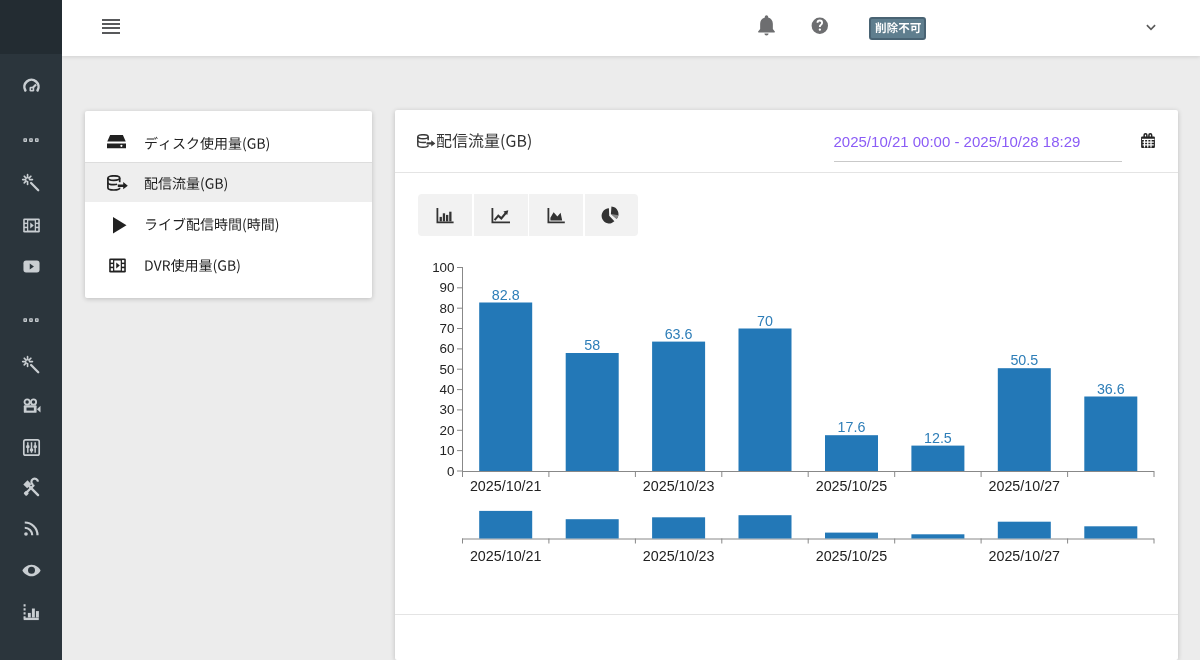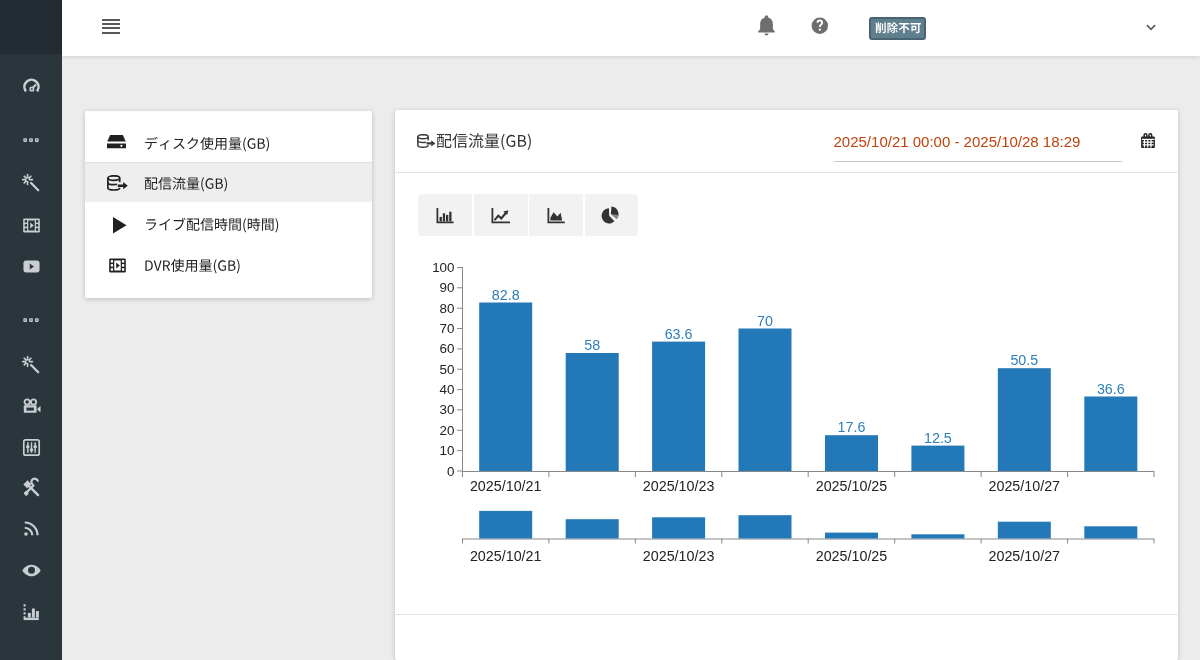--- a/index.html
+++ b/index.html
@@ -182,21 +182,21 @@
       <path d="M0.9 7.4 c0 1.3 2.6 2.3 5.9 2.3 c1.2 0 2.4-.1 3.3-.4"></path>
     </g>
     <path fill="#fff" d="M9.5 8.2 h6 v-2.2 l5.5 4.3 -5.5 4.3 v-2.2 h-6 Z" opacity="0"></path>
     <path fill="#3a3a3a" d="M10.8 9.4 h5.4 v-2.3 l4.6 3.6 -4.6 3.6 v-2.3 h-5.4 Z"></path>
   </svg>
 <svg style="position:absolute;left:435.5px;top:130.4px" width="96.4" height="23.2">
     <g transform="translate(0,16.80) scale(0.016000)">
       <path fill="#333333" d="M554 -795V-723H858V-480H557V-46C557 46 585 70 678 70C697 70 825 70 846 70C937 70 959 24 968 -139C947 -144 916 -158 898 -171C893 -27 886 -1 841 -1C813 -1 707 -1 686 -1C640 -1 631 -8 631 -46V-408H858V-340H930V-795ZM143 -158H420V-54H143ZM143 -214V-553H211V-474C211 -420 201 -355 143 -304C153 -298 169 -283 176 -274C239 -332 253 -412 253 -473V-553H309V-364C309 -316 321 -307 361 -307C368 -307 402 -307 410 -307H420V-214ZM57 -801V-734H201V-618H82V76H143V7H420V62H482V-618H369V-734H505V-801ZM255 -618V-734H314V-618ZM352 -553H420V-351L417 -353C415 -351 413 -350 402 -350C395 -350 370 -350 365 -350C353 -350 352 -352 352 -365Z M1405 -793V-731H1867V-793ZM1393 -515V-453H1885V-515ZM1393 -376V-314H1883V-376ZM1311 -654V-591H1962V-654ZM1383 -237V80H1455V33H1819V77H1894V-237ZM1455 -30V-176H1819V-30ZM1277 -837C1218 -686 1121 -537 1020 -441C1033 -424 1054 -384 1062 -367C1100 -405 1137 -450 1173 -499V77H1245V-609C1284 -675 1319 -745 1347 -815Z M2580 -361V37H2648V-361ZM2405 -367V-263C2405 -170 2392 -56 2269 29C2287 40 2312 63 2322 78C2457 -19 2473 -150 2473 -261V-367ZM2091 -777C2155 -748 2232 -700 2270 -663L2313 -725C2274 -760 2196 -804 2132 -831ZM2038 -506C2103 -478 2181 -433 2220 -399L2263 -462C2223 -495 2143 -538 2079 -562ZM2067 18 2132 66C2187 -28 2253 -154 2303 -260L2246 -307C2191 -192 2118 -60 2067 18ZM2758 -367V-43C2758 18 2763 34 2777 47C2791 59 2813 65 2832 65C2843 65 2870 65 2882 65C2899 65 2919 61 2930 54C2943 46 2952 33 2957 15C2962 -4 2965 -56 2967 -100C2949 -106 2927 -117 2914 -129C2913 -81 2912 -44 2910 -28C2907 -12 2904 -4 2900 -1C2895 3 2887 4 2878 4C2870 4 2856 4 2850 4C2843 4 2836 2 2834 -1C2828 -5 2828 -15 2828 -36V-367ZM2327 -477 2336 -406C2470 -411 2662 -421 2847 -431C2867 -406 2883 -382 2895 -362L2956 -398C2921 -459 2840 -546 2768 -607L2711 -575C2738 -551 2767 -522 2794 -493L2521 -483C2550 -531 2582 -589 2609 -642H2951V-710H2656V-840H2580V-710H2315V-642H2524C2502 -590 2471 -528 2443 -481Z M3250 -665H3747V-610H3250ZM3250 -763H3747V-709H3250ZM3177 -808V-565H3822V-808ZM3052 -522V-465H3949V-522ZM3230 -273H3462V-215H3230ZM3535 -273H3777V-215H3535ZM3230 -373H3462V-317H3230ZM3535 -373H3777V-317H3535ZM3047 -3V55H3955V-3H3535V-61H3873V-114H3535V-169H3851V-420H3159V-169H3462V-114H3131V-61H3462V-3Z M4239 196 4295 171C4209 29 4168 -141 4168 -311C4168 -480 4209 -649 4295 -792L4239 -818C4147 -668 4092 -507 4092 -311C4092 -114 4147 47 4239 196Z M4727 13C4825 13 4906 -23 4953 -72V-380H4712V-303H4868V-111C4839 -84 4788 -68 4736 -68C4579 -68 4491 -184 4491 -369C4491 -552 4587 -665 4735 -665C4808 -665 4856 -634 4893 -596L4943 -656C4901 -700 4834 -746 4732 -746C4538 -746 4396 -603 4396 -366C4396 -128 4534 13 4727 13Z M5128 0H5361C5525 0 5639 -71 5639 -215C5639 -315 5577 -373 5490 -390V-395C5559 -417 5597 -481 5597 -554C5597 -683 5493 -733 5345 -733H5128ZM5220 -422V-660H5333C5448 -660 5506 -628 5506 -542C5506 -467 5455 -422 5329 -422ZM5220 -74V-350H5348C5477 -350 5548 -309 5548 -218C5548 -119 5474 -74 5348 -74Z M5783 196C5875 47 5930 -114 5930 -311C5930 -507 5875 -668 5783 -818L5726 -792C5812 -649 5855 -480 5855 -311C5855 -141 5812 29 5726 171Z"></path>
     </g>
   </svg>
-<div class="abs" style="left:833.5px;top:133px;width:250px;height:16px;font-size:15px;color:#c2410c;white-space:nowrap">2025/10/21 00:00 - 2025/10/28 18:29</div>
+<div class="abs" style="left:833.5px;top:133px;width:250px;height:16px;font-size:15px;color:#8b5cf6;white-space:nowrap">2025/10/21 00:00 - 2025/10/28 18:29</div>
 <div class="abs" style="left:833.5px;top:161px;width:288.5px;height:1px;background:#c9c9c9"></div>
 <svg class="abs" style="left:1139.5px;top:133px" width="16" height="16" viewBox="0 0 16 16">
     <rect x="1.1" y="3.4" width="13.8" height="11.6" rx="1.1" fill="#222"></rect>
     <g stroke="#fff" stroke-width="1.25">
       <path d="M2 6.4 h12.4 M2.6 9.15 h11.2 M2.6 11.9 h11.2 M4.5 6.4 v8 M7.75 6.4 v8 M11 6.4 v8"></path>
     </g>
     <g fill="none" stroke="#222" stroke-width="1.5">
       <path d="M4.15 4 V2.1 a1.35 1.35 0 0 1 2.7 0 V4 M8.95 4 V2.1 a1.35 1.35 0 0 1 2.7 0 V4"></path>
     </g>
   </svg>

